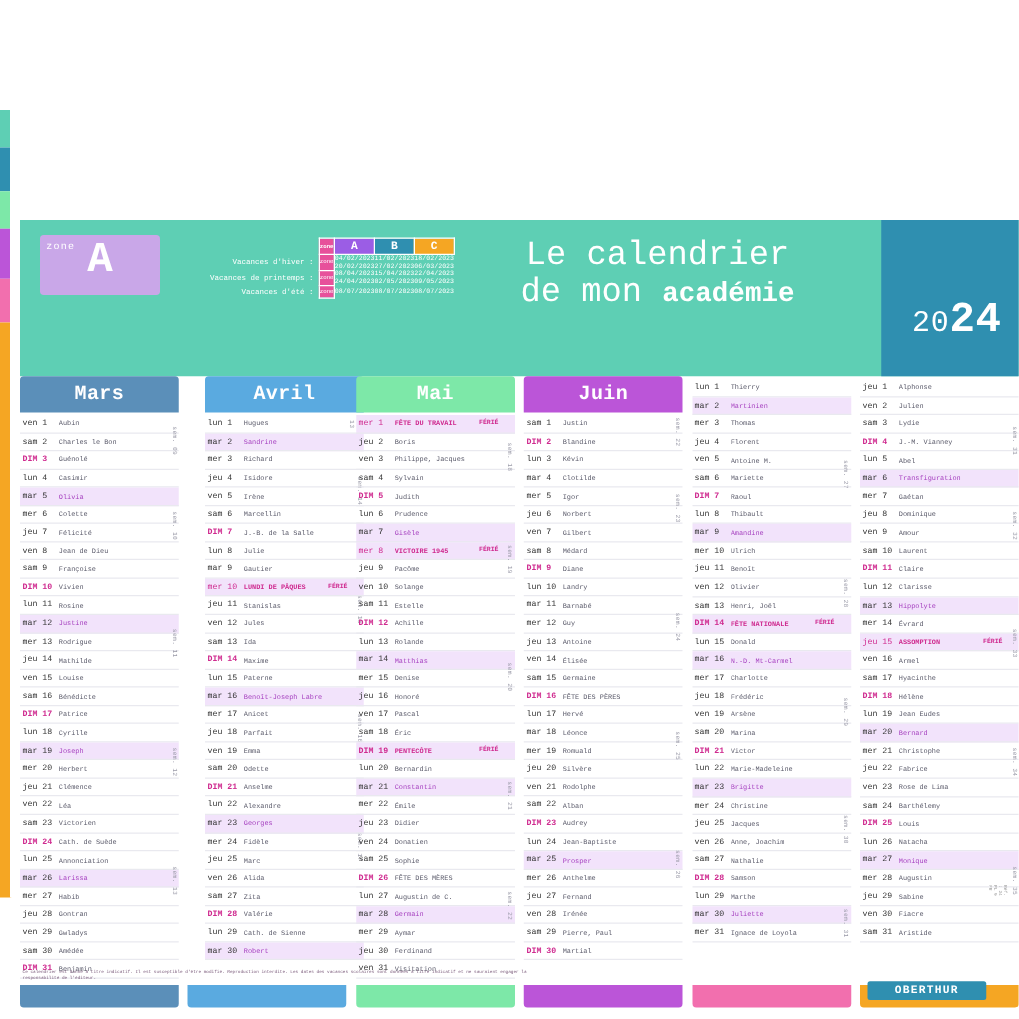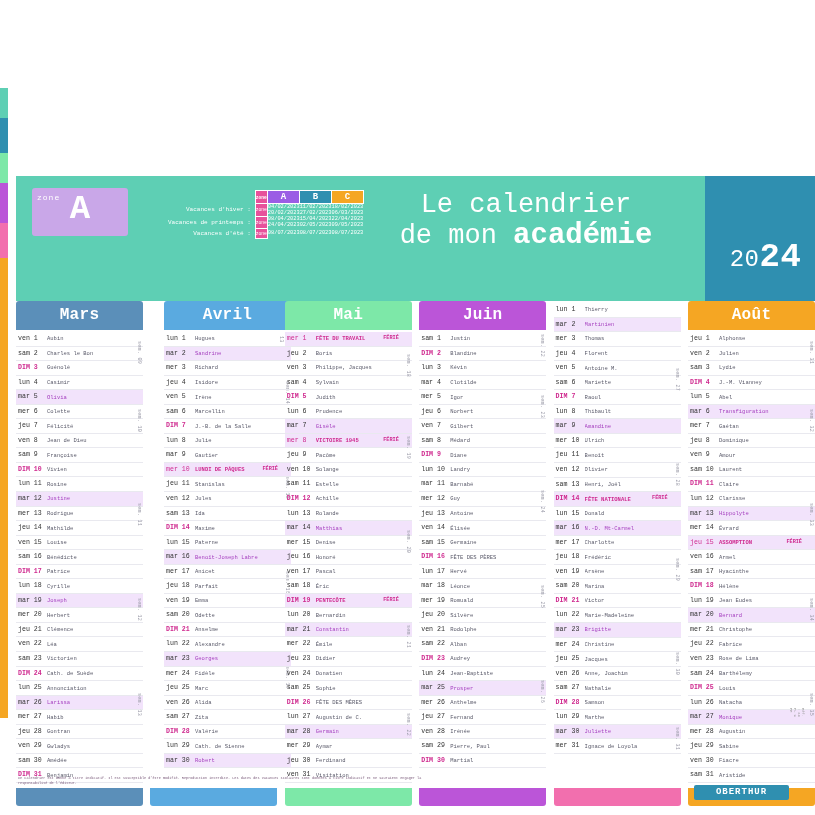--- a/index.html
+++ b/index.html
@@ -10,21 +10,21 @@
   .sheet{position:absolute;left:8px;top:88px;width:799px;height:630px;background:#ffffff;font-family:Liberation Mono, monospace;}
   .left-bars{position:absolute;left:0;top:88px;width:9px;height:630px;}
   .lb{position:absolute;left:0;width:9px;}
 
   
   .header{position:absolute;left:8px;top:88px;width:799px;height:125px;background:#5ecfb4;}
   .header-right{position:absolute;right:0;top:0;width:110px;height:125px;background:#2f8fb0;}
   .title{position:absolute;left:330px;top:14px;width:360px;color:#ffffff;text-align:center;line-height:1.12;}
   .title .l1{font-size:27px;font-weight:400;}
   .title .l2{font-size:27px;font-weight:400;}
-  .title .l2 b{font-weight:bold;font-size:29px;}
+  .title .l2 b{font-weight:bold;font-size:22px;}
   .year{position:absolute;right:6px;top:62px;width:105px;text-align:center;color:#ffffff;font-size:34px;letter-spacing:.5px;}
   .year .small{font-size:24px;margin-left:18px;}
   .year b{font-weight:bold;}
 
   
   .zonebox{position:absolute;left:16px;top:12px;width:96px;height:48px;background:#c9a7e8;border-radius:3px;}
   .zonebox .ztxt{position:absolute;left:5px;top:5px;font-size:8px;color:#ffffff;letter-spacing:1px;}
   .zonebox .zletter{position:absolute;left:0;top:2px;width:96px;text-align:center;font-size:34px;font-weight:bold;color:#ffffff;}
   .zonedesc{position:absolute;left:16px;top:64px;width:116px;font-size:7.2px;color:#ffffff;line-height:1.45;}
 
@@ -797,21 +797,20 @@
               <span class="ev">Ignace de Loyola</span>
             </div>
           </div>
           <div class="sem" style="top: 33px; height: 90.85px;">sem. 27</div>
           <div class="sem" style="top: 127.85px; height: 90.85px;">sem. 28</div>
           <div class="sem" style="top: 222.7px; height: 90.85px;">sem. 29</div>
           <div class="sem" style="top: 317.55px; height: 90.85px;">sem. 30</div>
           <div class="sem" style="top: 412.4px; height: 50.2px;">sem. 31</div>
         </div>
         <div class="col" style="left: 672px;">
-          <div class="mhead" style="background: rgb(245, 166, 35);">Août</div>
           <div class="days">
             <div class="row">
               <span class="d">jeu 1</span>
               <span class="ev">Alphonse</span>
             </div>
             <div class="row">
               <span class="d">ven 2</span>
               <span class="ev">Julien</span>
             </div>
             <div class="row">

